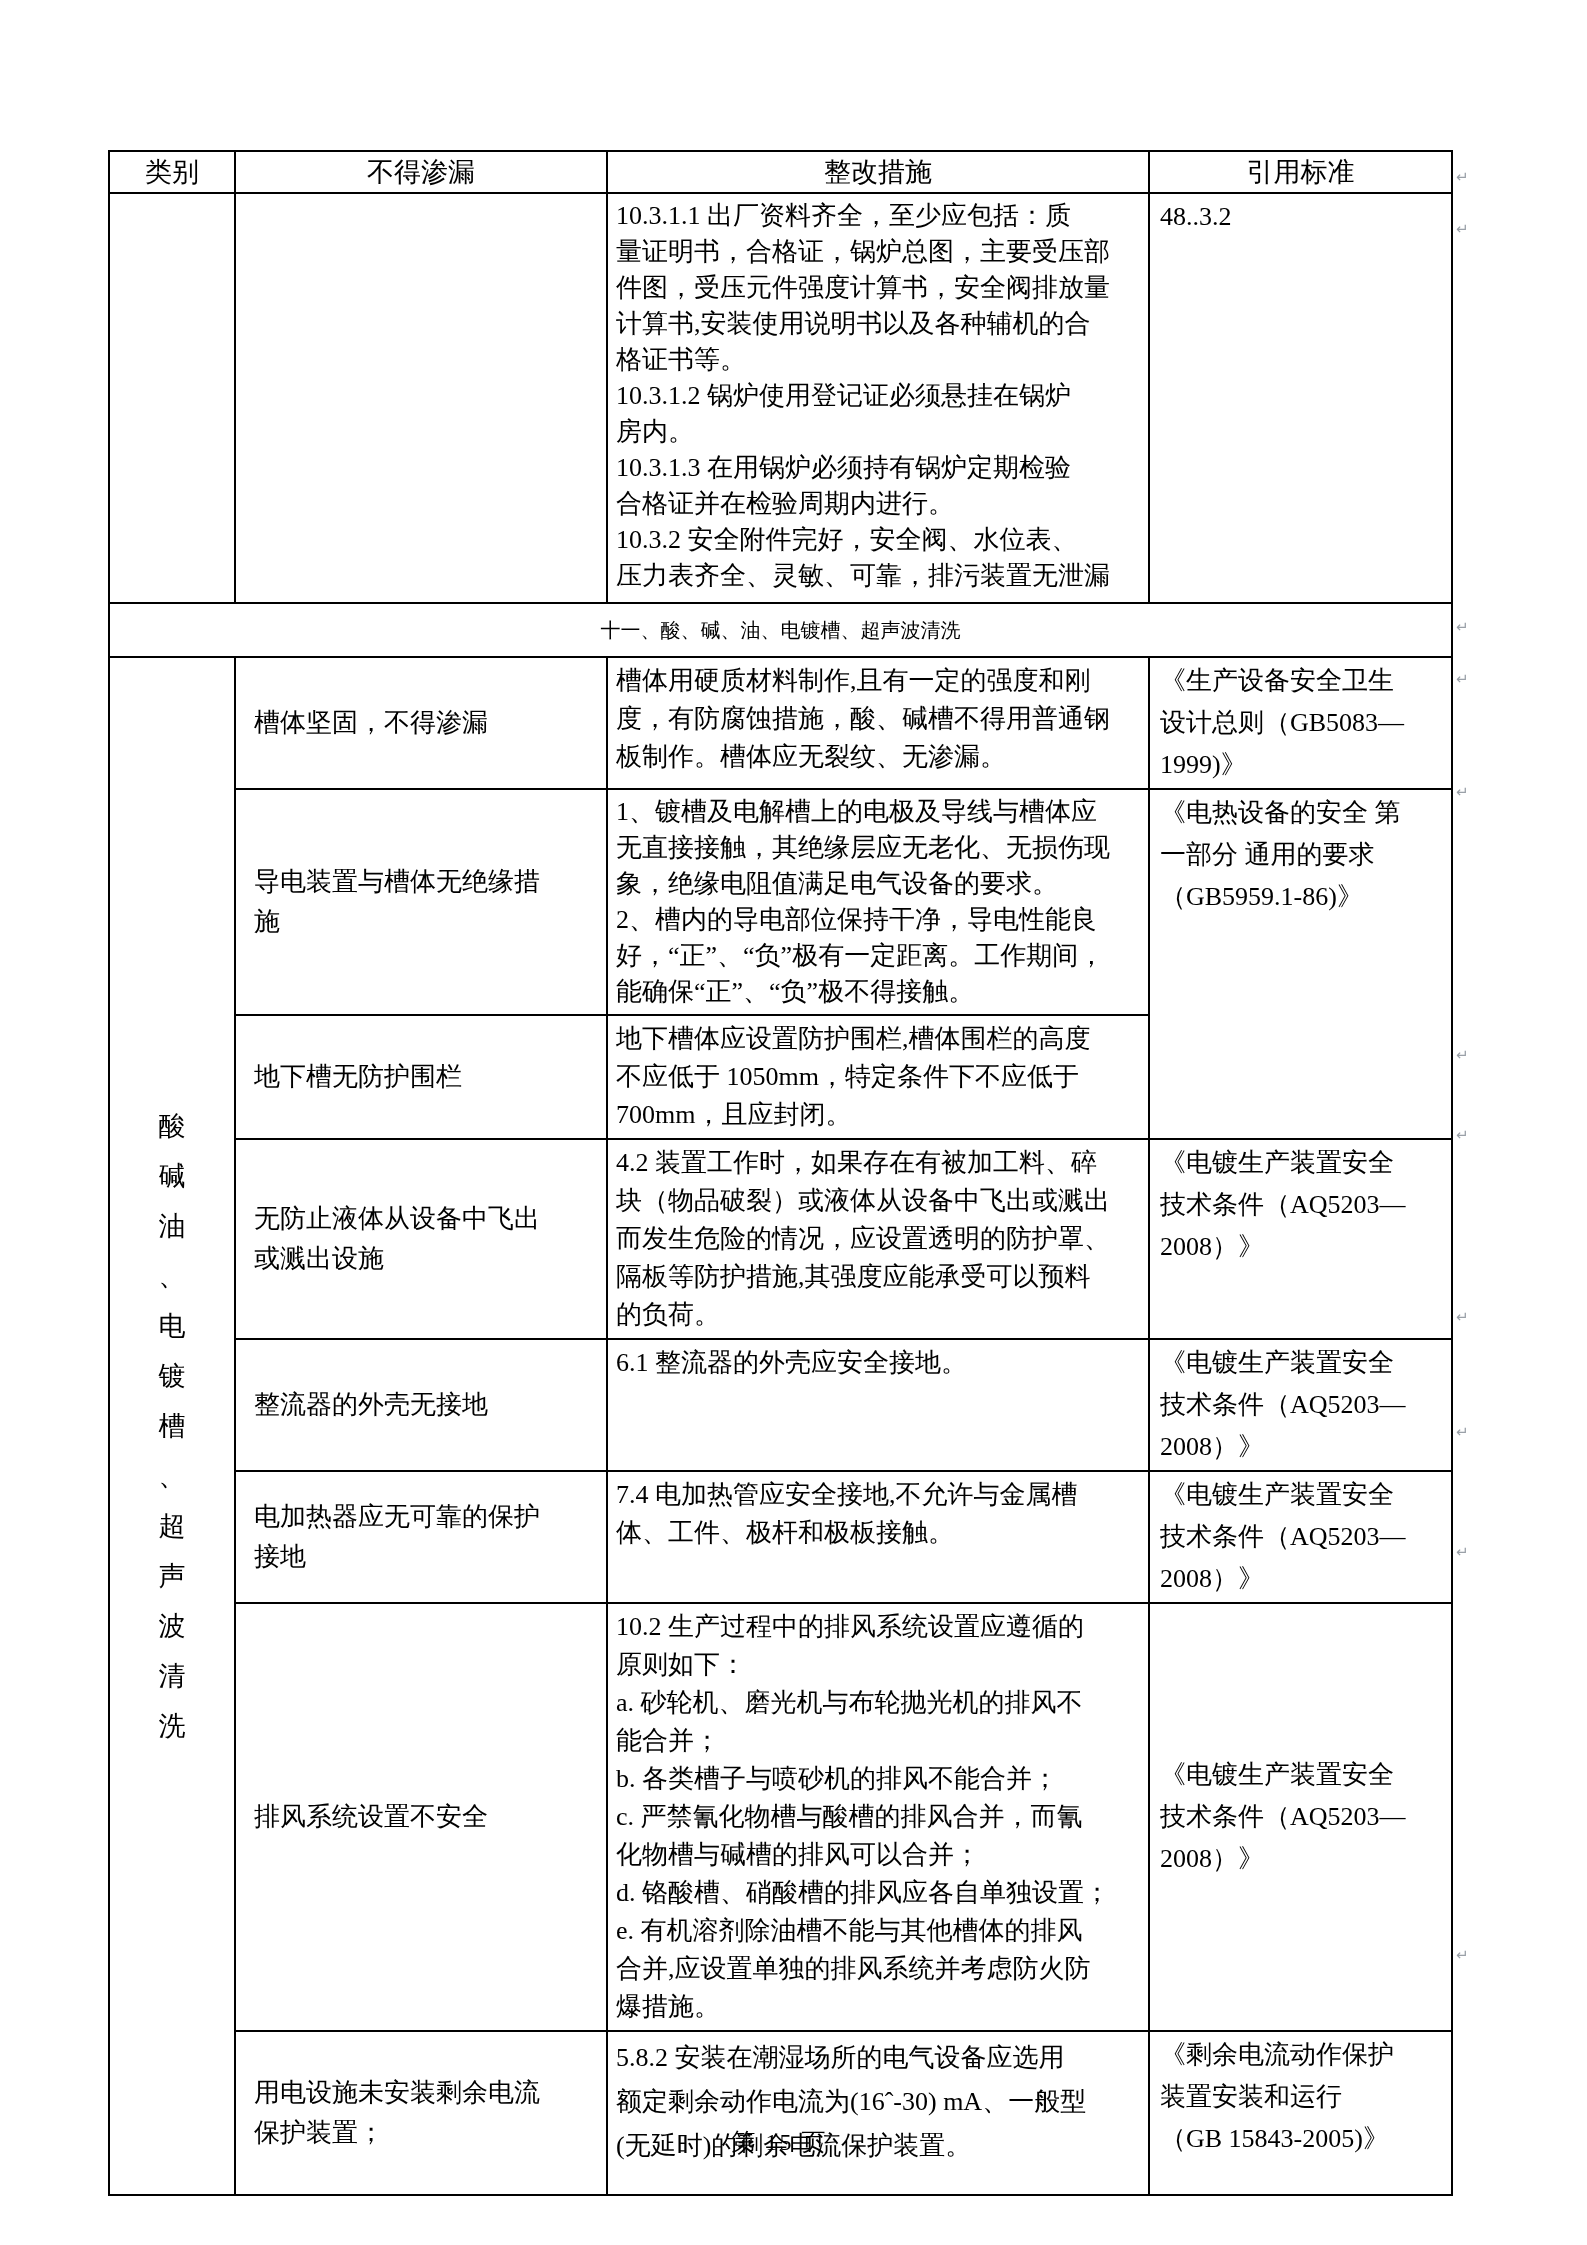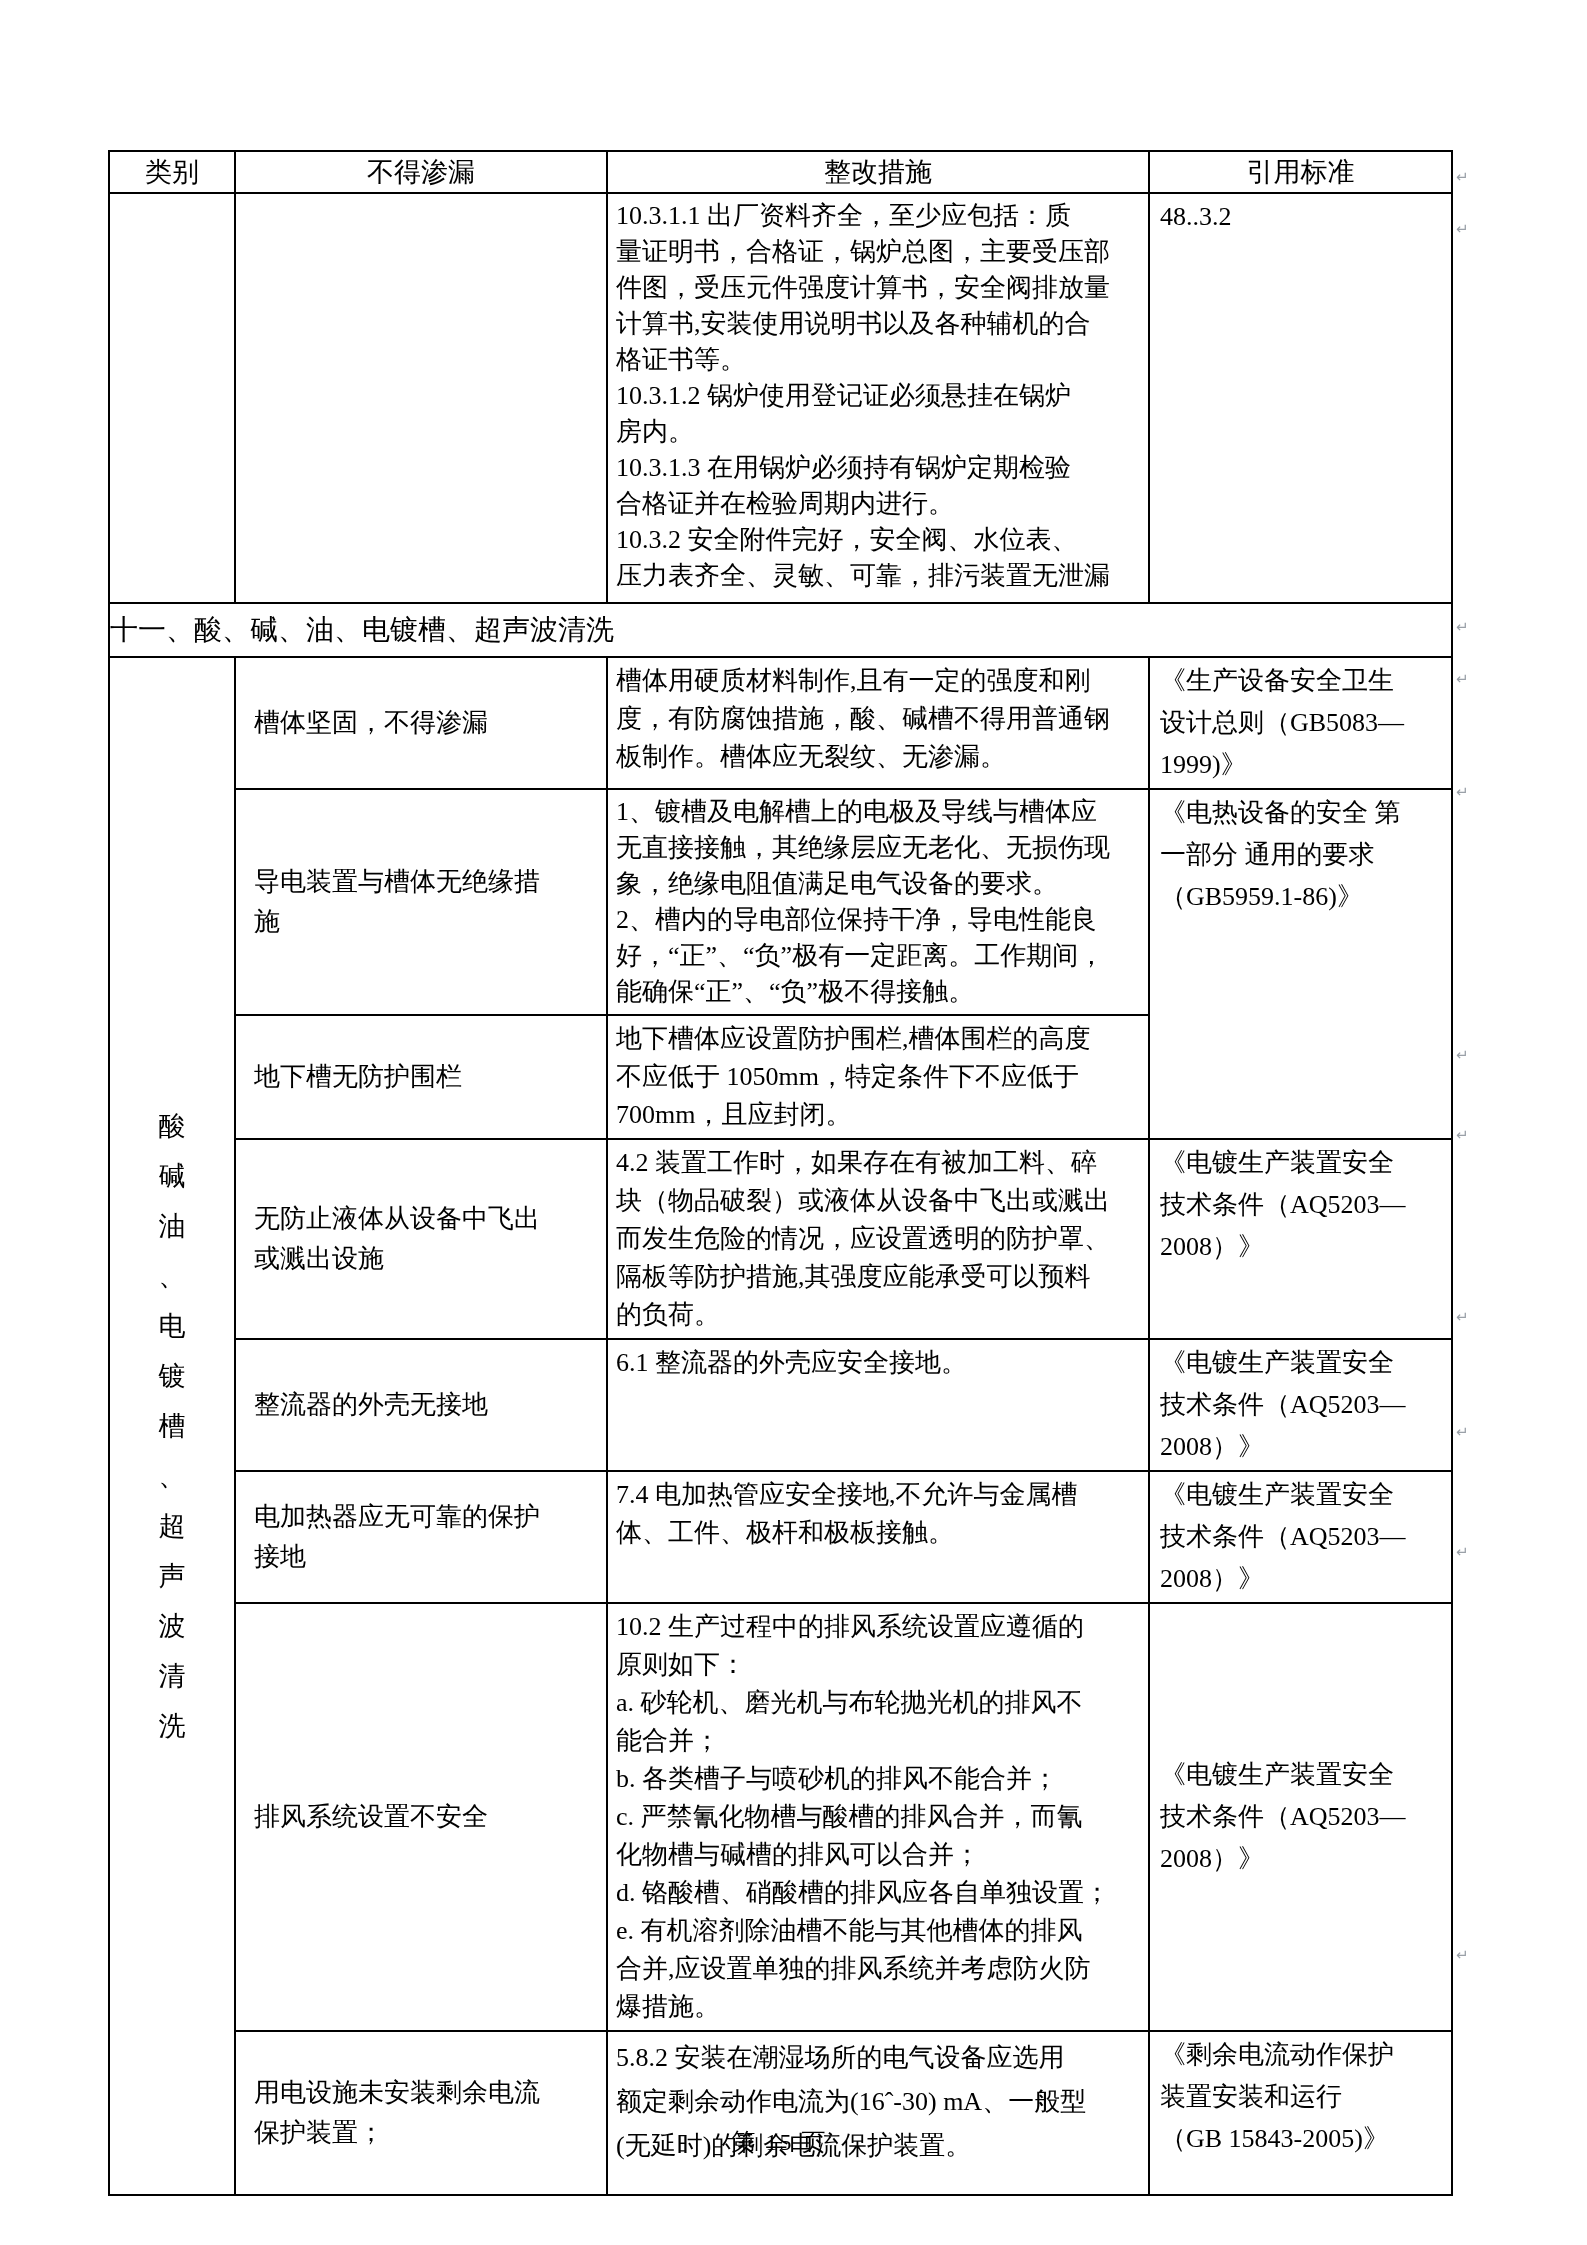--- a/index.html
+++ b/index.html
@@ -22,21 +22,21 @@
   }
   th.hdr{vertical-align:middle;text-align:center;font-size:27px;padding:2px 0;}
   td.cat{vertical-align:middle;text-align:center;}
   td.cat .vtext{white-space:pre-line;line-height:50px;font-size:27px;}
   td.hazard{vertical-align:middle;padding:4px 24px 4px 18px;white-space:pre-line;line-height:40px;}
   td.measure{padding:4px 8px;white-space:pre-line;line-height:38px;border-radius:26px;}
   td.measure.tight{line-height:36px;}
   td.measure.wide{line-height:44px;}
   td.std{padding:2px 6px 2px 10px;white-space:pre-line;line-height:42px;}
   td.std.mid{vertical-align:middle;}
-  td.section-row{vertical-align:middle;text-align:left;font-size:28px;padding:1px 0;}
+  td.section-row{vertical-align:middle;text-align:center;font-size:20px;padding:1px 0;}
   .footer{
     position:absolute;left:108px;top:2098px;width:1343px;
     text-align:center;font-size:24px;letter-spacing:2px;margin-top:28px;
   }
   .pmark{
     position:absolute;left:1456px;width:20px;height:20px;
     color:#9aa0a8;font-size:15px;line-height:15px;
     font-family:"DejaVu Sans",sans-serif;
   }
 </style>

